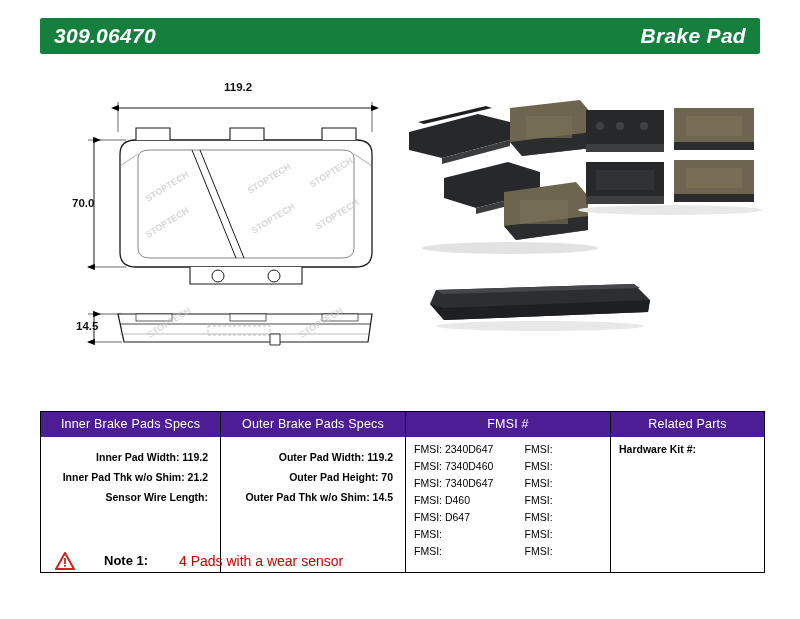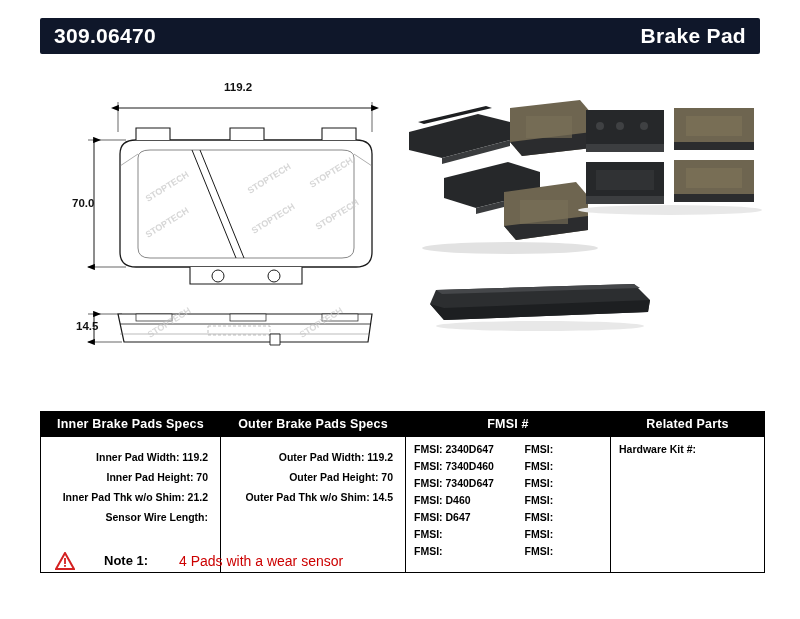--- a/index.html
+++ b/index.html
@@ -16,22 +16,23 @@
     overflow: hidden;
   }
 
   
   .header {
     position: absolute;
     left: 40px;
     top: 18px;
     width: 720px;
     height: 36px;
-    background: #0f172a;
+    background: #15803d;
     border-radius: 2px;
+    font-style: italic;
   }
   .header .part-number {
     position: absolute;
     left: 14px;
     top: 6px;
     color: #ffffff;
     font-size: 21px;
     font-weight: bold;
     letter-spacing: 0.3px;
   }
@@ -77,24 +78,24 @@
     border-right: 1px solid #000;
     position: relative;
   }
   .spec-col:last-child { border-right: none; }
   .col-inner  { width: 180px; }
   .col-outer  { width: 185px; }
   .col-fmsi   { width: 205px; }
   .col-related{ width: 153px; }
 
   .col-head {
-    background: #000000;
+    background: #4c1d95;
     color: #fff;
     font-size: 12.5px;
-    font-weight: bold;
+    font-weight: normal;
     text-align: center;
     padding: 5px 0 6px 0;
     letter-spacing: 0.2px;
   }
   .col-body {
     padding: 6px 6px 10px 6px;
     min-height: 118px;
   }
   .spec-line {
     font-size: 10.5px;
@@ -104,21 +105,21 @@
     padding-right: 6px;
     white-space: nowrap;
   }
   .fmsi-body {
     padding: 6px 0 10px 0;
     min-height: 118px;
   }
   .fmsi-row {
     display: flex;
     font-size: 10.5px;
-    font-weight: bold;
+    font-weight: normal;
     margin-bottom: 5px;
   }
   .fmsi-left  { width: 108px; padding-left: 8px; }
   .fmsi-right { width: 90px; padding-left: 8px; }
   .related-body {
     padding: 6px 0 10px 0;
     min-height: 118px;
   }
   .related-line {
     font-size: 10.5px;
@@ -303,21 +304,20 @@
     </g>
   </svg>
 </div>
 
 <div class="spec-table">
 
   <div class="spec-col col-inner">
     <div class="col-head">Inner Brake Pads Specs</div>
     <div class="col-body">
       <div class="spec-line">Inner Pad Width: 119.2</div>
-      <div class="spec-line">Inner Pad Height: 70</div>
       <div class="spec-line">Inner Pad Thk w/o Shim: 21.2</div>
       <div class="spec-line">Sensor Wire Length:</div>
     </div>
   </div>
 
   <div class="spec-col col-outer">
     <div class="col-head">Outer Brake Pads Specs</div>
     <div class="col-body">
       <div class="spec-line">Outer Pad Width: 119.2</div>
       <div class="spec-line">Outer Pad Height: 70</div>

